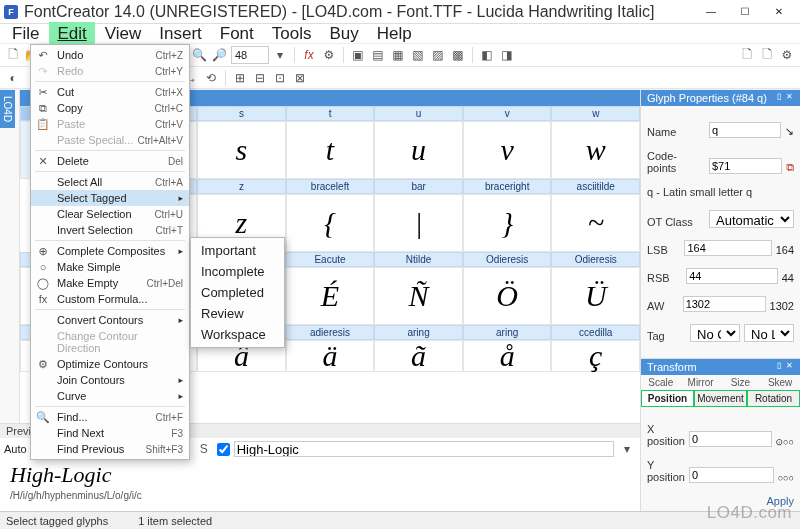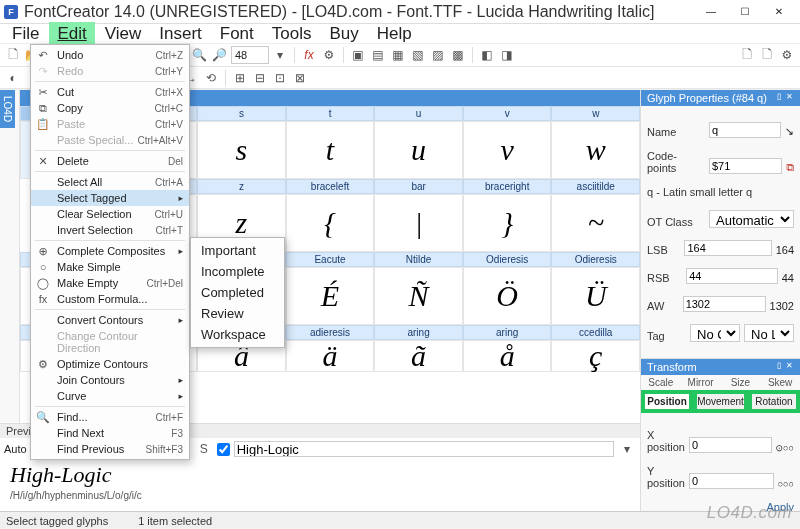--- a/index.html
+++ b/index.html
@@ -29,41 +29,41 @@
 .right-panel { width: 160px; background: #f8f8f8; border-left: 1px solid #ddd; display: flex; flex-direction: column; font-size: 11px; }
 .panel-head { background: #4a90d9; color: #fff; padding: 2px 6px; font-size: 11px; display: flex; justify-content: space-between; align-items:flex-start;}
 .panel-body { padding: 4px 6px; background:#f8f8f8;}
 .panel-body .frow { display: flex; align-items: flex-end; margin: 12px 0; gap: 4px; }
 .panel-body .lbl { width: 58px; color: #333; }
 .panel-body .val { flex: 1; }
 .panel-body input[type=text] { width: 100%; border: 1px solid #ccc; font-size: 11px; padding: 1px 2px; background:#fff;}
 .panel-body .sm { width: 38px; }
 .transform { border-top: 1px solid #ddd; }
 .trans-tabs { display: flex; font-size: 10px; }
-.trans-tabs div { flex: 1; text-align: center; padding: 2px 0; border: 4px solid #22c55e; background: #f0f0f0; }
+.trans-tabs div { flex: 1; text-align: center; padding: 2px 0; border: 1px solid #22c55e; background: #f0f0f0; }
 .trans-tabs div.active { background: #fff; font-weight:600;}
 .preview-strip { position: absolute; left: 0; right: 160px; bottom: 18px; height: 88px; background: #fff; border-top: 1px solid #ddd; }
 .preview-strip .ph { background: #eee; color: #444; font-size: 11px; padding: 1px 6px; }
 .preview-strip .pbar { display: flex; align-items: center; gap: 4px; padding: 2px 4px; font-size: 11px; }
 .preview-strip .ptxt { font-family: 'Brush Script MT','Lucida Handwriting',cursive; font-style: italic; font-size: 22px; padding: 2px 10px; color:#000;}
 .preview-strip .psmall { font-size: 10px; color: #555; padding: 0 10px; }
 .statusbar { position: absolute; bottom: 0; left: 0; right: 0; height: 18px; background: #f0f0f0; border-top: 1px solid #ccc; display: flex; align-items: center; font-size: 11px; padding: 0 6px; color: #333; }
 .statusbar .seg { margin-right: 30px; }
 .edit-menu { position: absolute; top: 44px; left: 30px; width: 160px; background: #fdfdfd; border: 1px solid #b8b8b8; box-shadow: 2px 3px 8px rgba(0,0,0,0.25); z-index: 50; padding: 2px 0; }
 .edit-menu .mrow { display: flex; align-items: center; padding: 2px 6px 2px 26px; font-size: 11px; position: relative; cursor: default; }
 .edit-menu .mrow .ic { position: absolute; left: 5px; width: 14px; text-align: center; font-size: 11px; color: #555; }
 .edit-menu .mrow .sc { margin-left: auto; color: #666; font-size: 10px; }
 .edit-menu .mrow .arr { margin-left: auto; color: #333; font-size: 9px; }
 .edit-menu .mrow.disabled { color: #aaa; }
 .edit-menu .mrow.disabled .ic { color: #ccc; }
 .edit-menu .mrow.hover { background: #cde4f7; }
 .edit-menu .msep { height: 1px; background: #e0e0e0; margin: 2px 4px; }
 .submenu { position: absolute; top: 237px; left: 190px; width: 95px; background: #fdfdfd; border: 1px solid #b8b8b8; box-shadow: 2px 3px 8px rgba(0,0,0,0.25); z-index: 51; padding: 2px 0; }
 .submenu .srow { padding: 3px 10px; font-size: 13px; cursor: default; }
-.watermark { position: absolute; right: 8px; bottom: 6px; font-size: 17px; color: rgba(130,130,130,0.6); font-weight: 500; z-index: 100; letter-spacing:0.5px;font-style:italic;}
+.watermark { position: absolute; right: 8px; bottom: 6px; font-size: 17px; color: rgba(130,130,130,0.6); font-weight: 500; z-index: 100; letter-spacing:0.5px;}
 .pinp { border:1px solid #ccc; padding:1px 2px; font-size:13px; background:#fff; height:16px;}
 select.pinp{height:18px;}
 .trow{display:flex;font-size:10px;text-align:center;}
 .trow div{flex:1;padding:2px 0;color:#555;}
 .xicons{display:flex;gap:1px;}
 .xicons span{width:8px;height:8px;font-size:8px;}
 </style>
 </head>
 <body>
 

